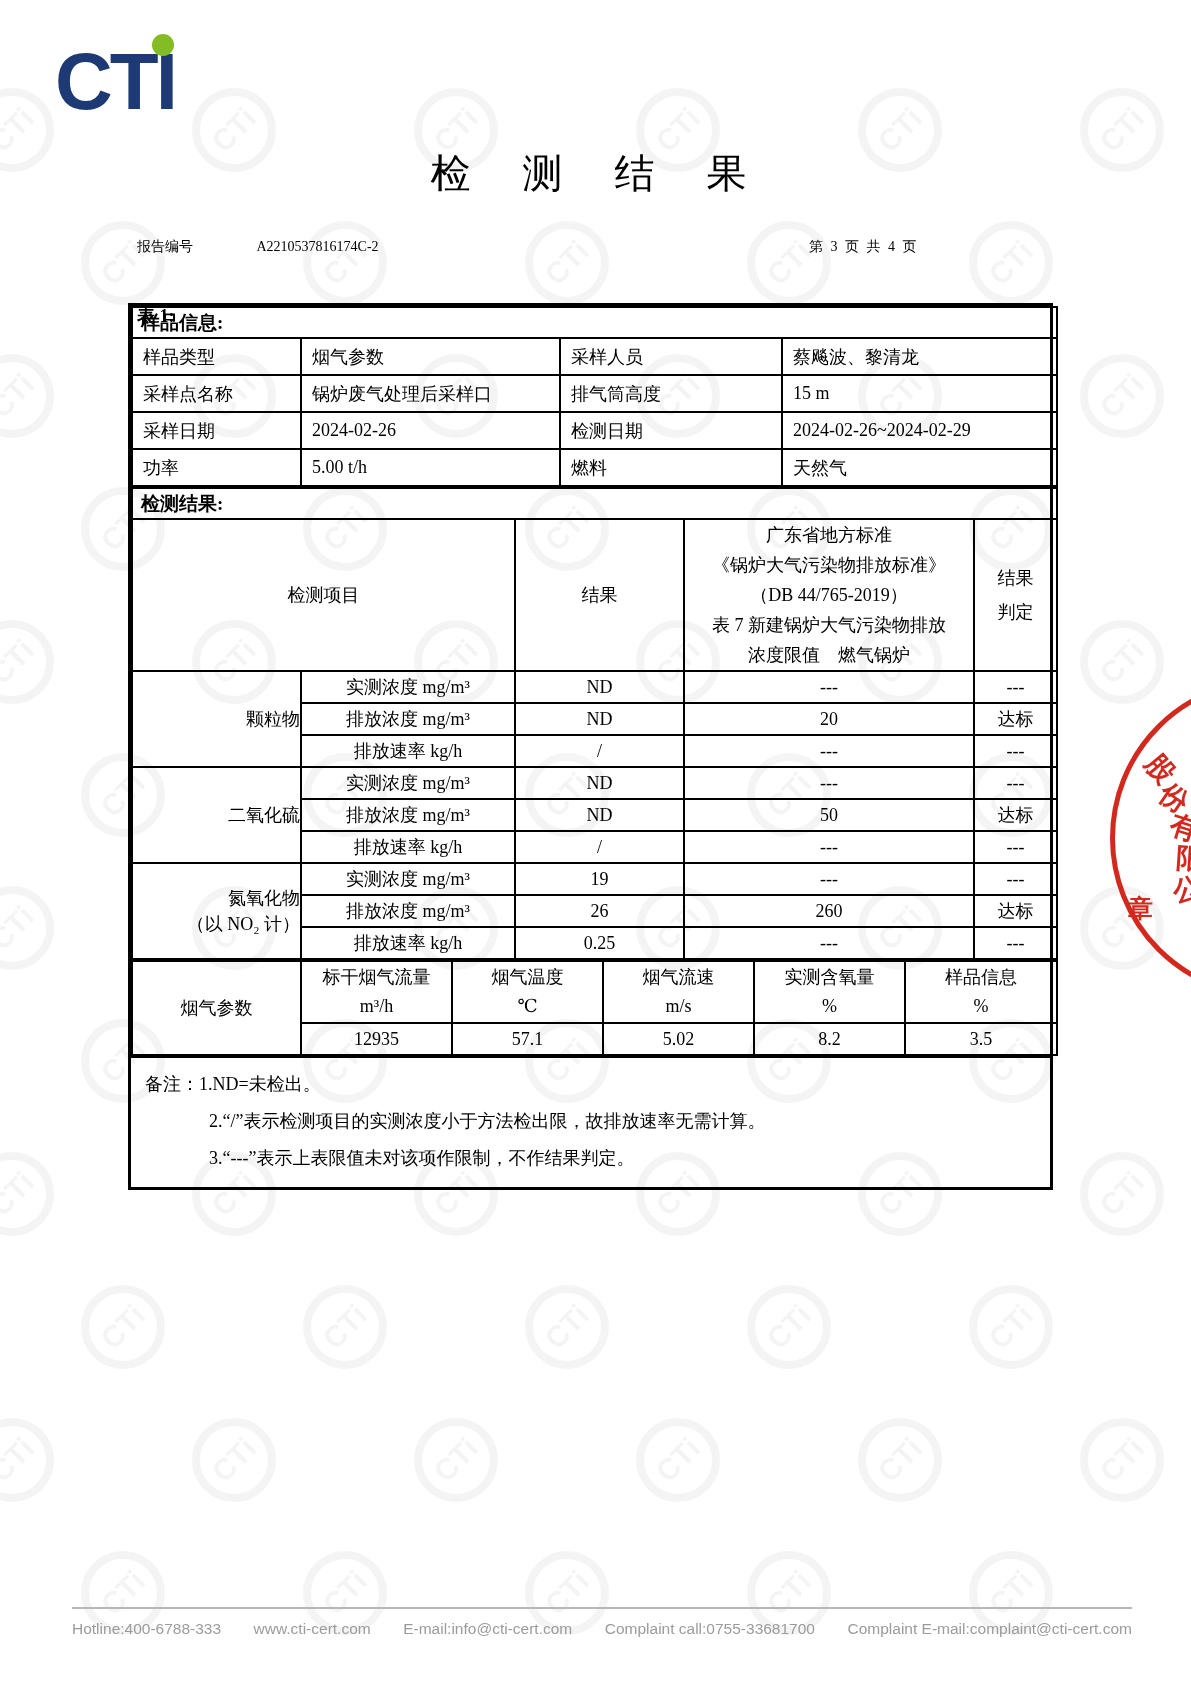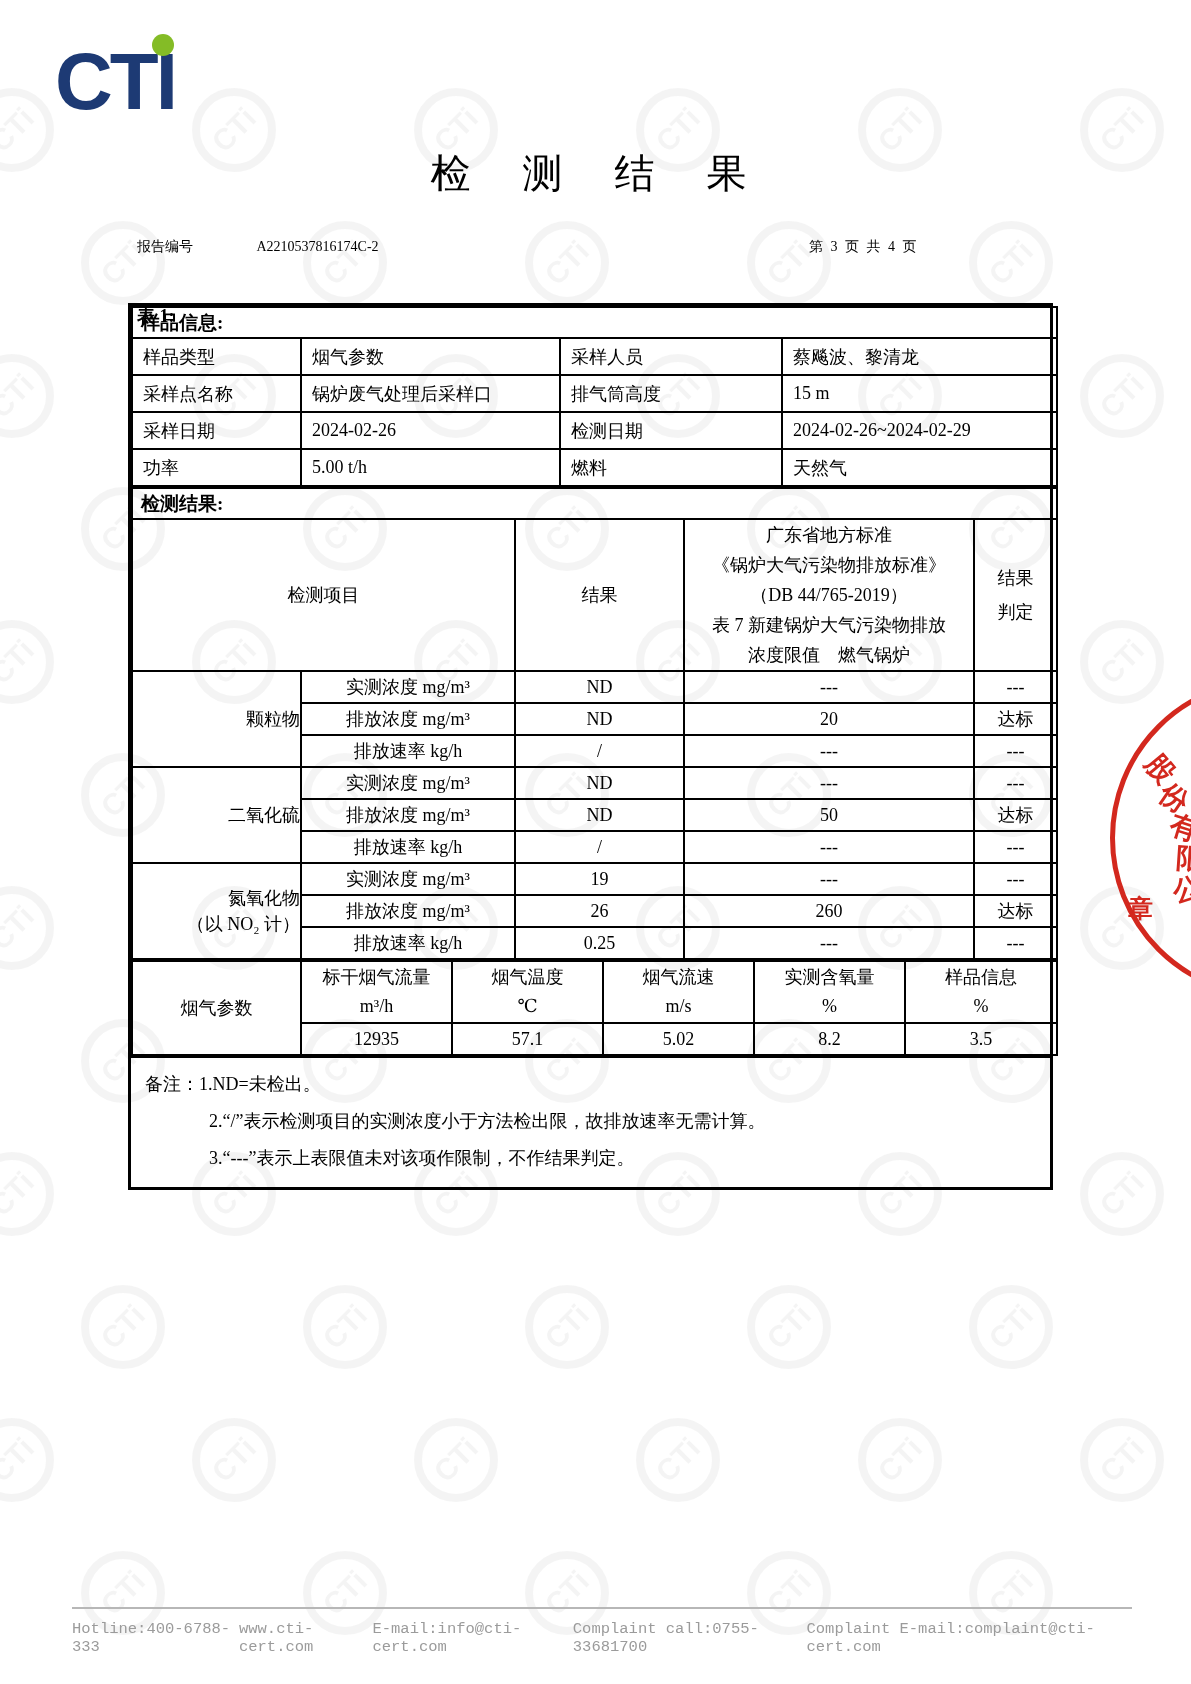--- a/index.html
+++ b/index.html
@@ -62,21 +62,21 @@
   .notes-indent { line-height:37px; padding-left:64px; }
   
   .stamp { position:absolute; left:0; top:0; width:100%; height:100%; pointer-events:none; z-index:2; }
   .stamp-ring { position:absolute; left:1110px; top:678px; width:320px; height:320px;
     border:5px solid #d3281e; border-radius:50%; }
   .stamp-char { position:absolute; color:#d3281e; font-weight:bold; font-size:28px;
     font-family:"Liberation Serif","DejaVu Serif",serif; }
   
   .footer-rule { position:absolute; left:72px; top:1607px; width:1060px; height:2px; background:#b7b7b7; }
   .footer-row { position:absolute; left:72px; top:1620px; width:1060px; display:flex;
-    justify-content:space-between; font-family:Liberation Mono, monospace;
+    justify-content:space-between; font-family:Liberation Sans, sans-serif;
     font-size:15.5px; color:#9b9b9b; }
 </style>
 </head>
 <body>
 
 <div class="page">
 
   <div class="wm-layer" id="wm-layer">
       <div class="wm" style="left: -30px; top: 88px;">
         <div class="ring"></div>

